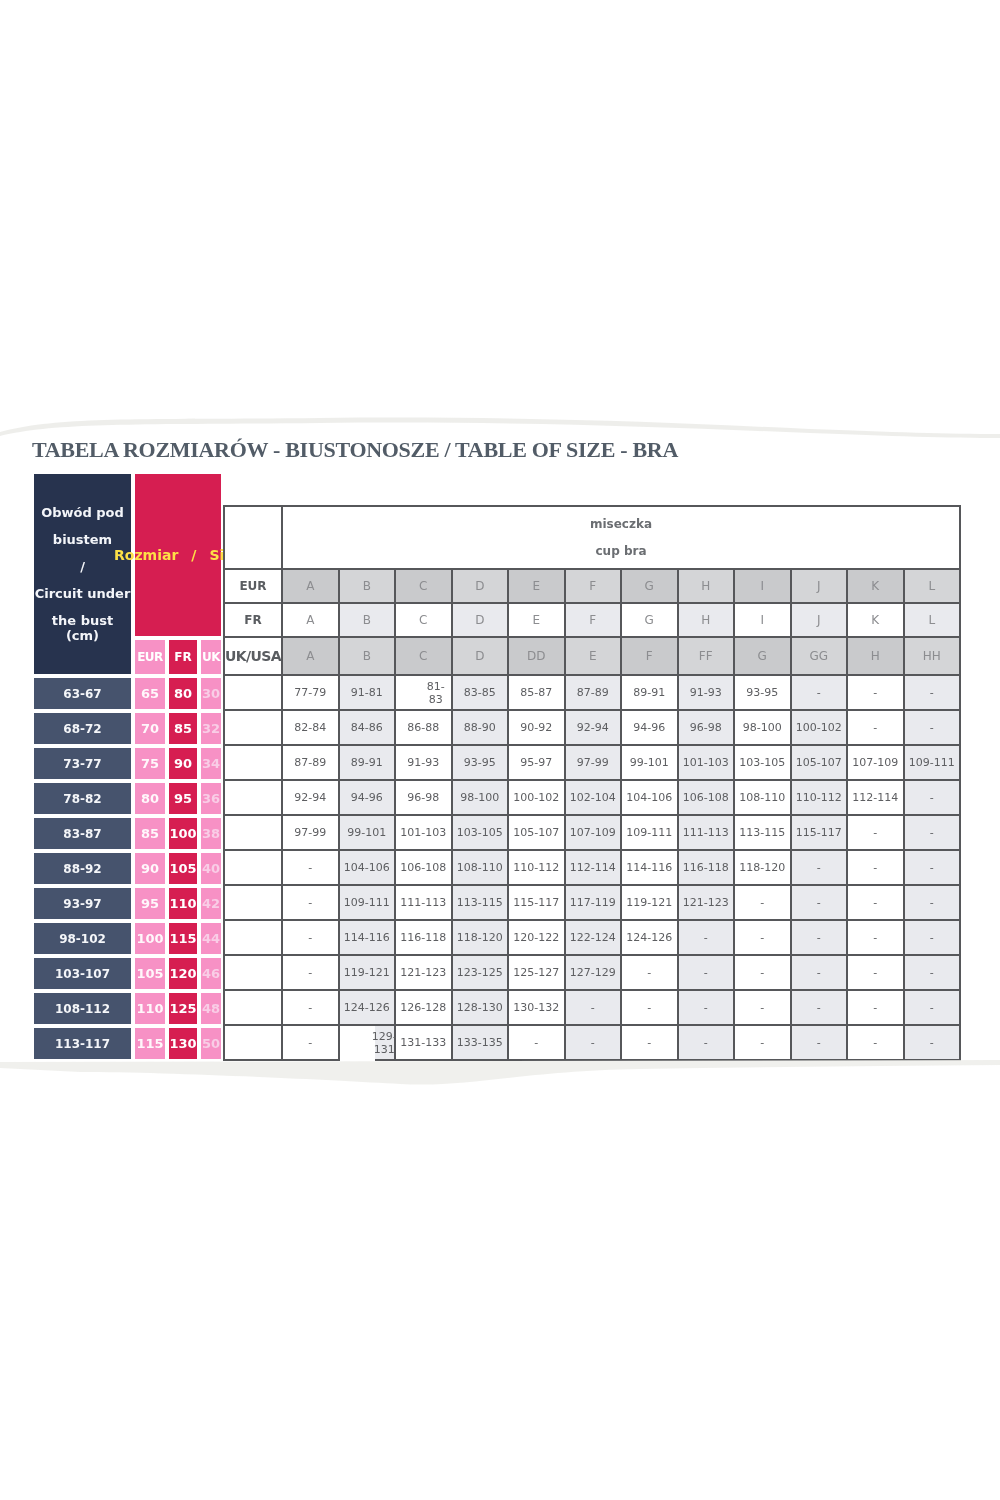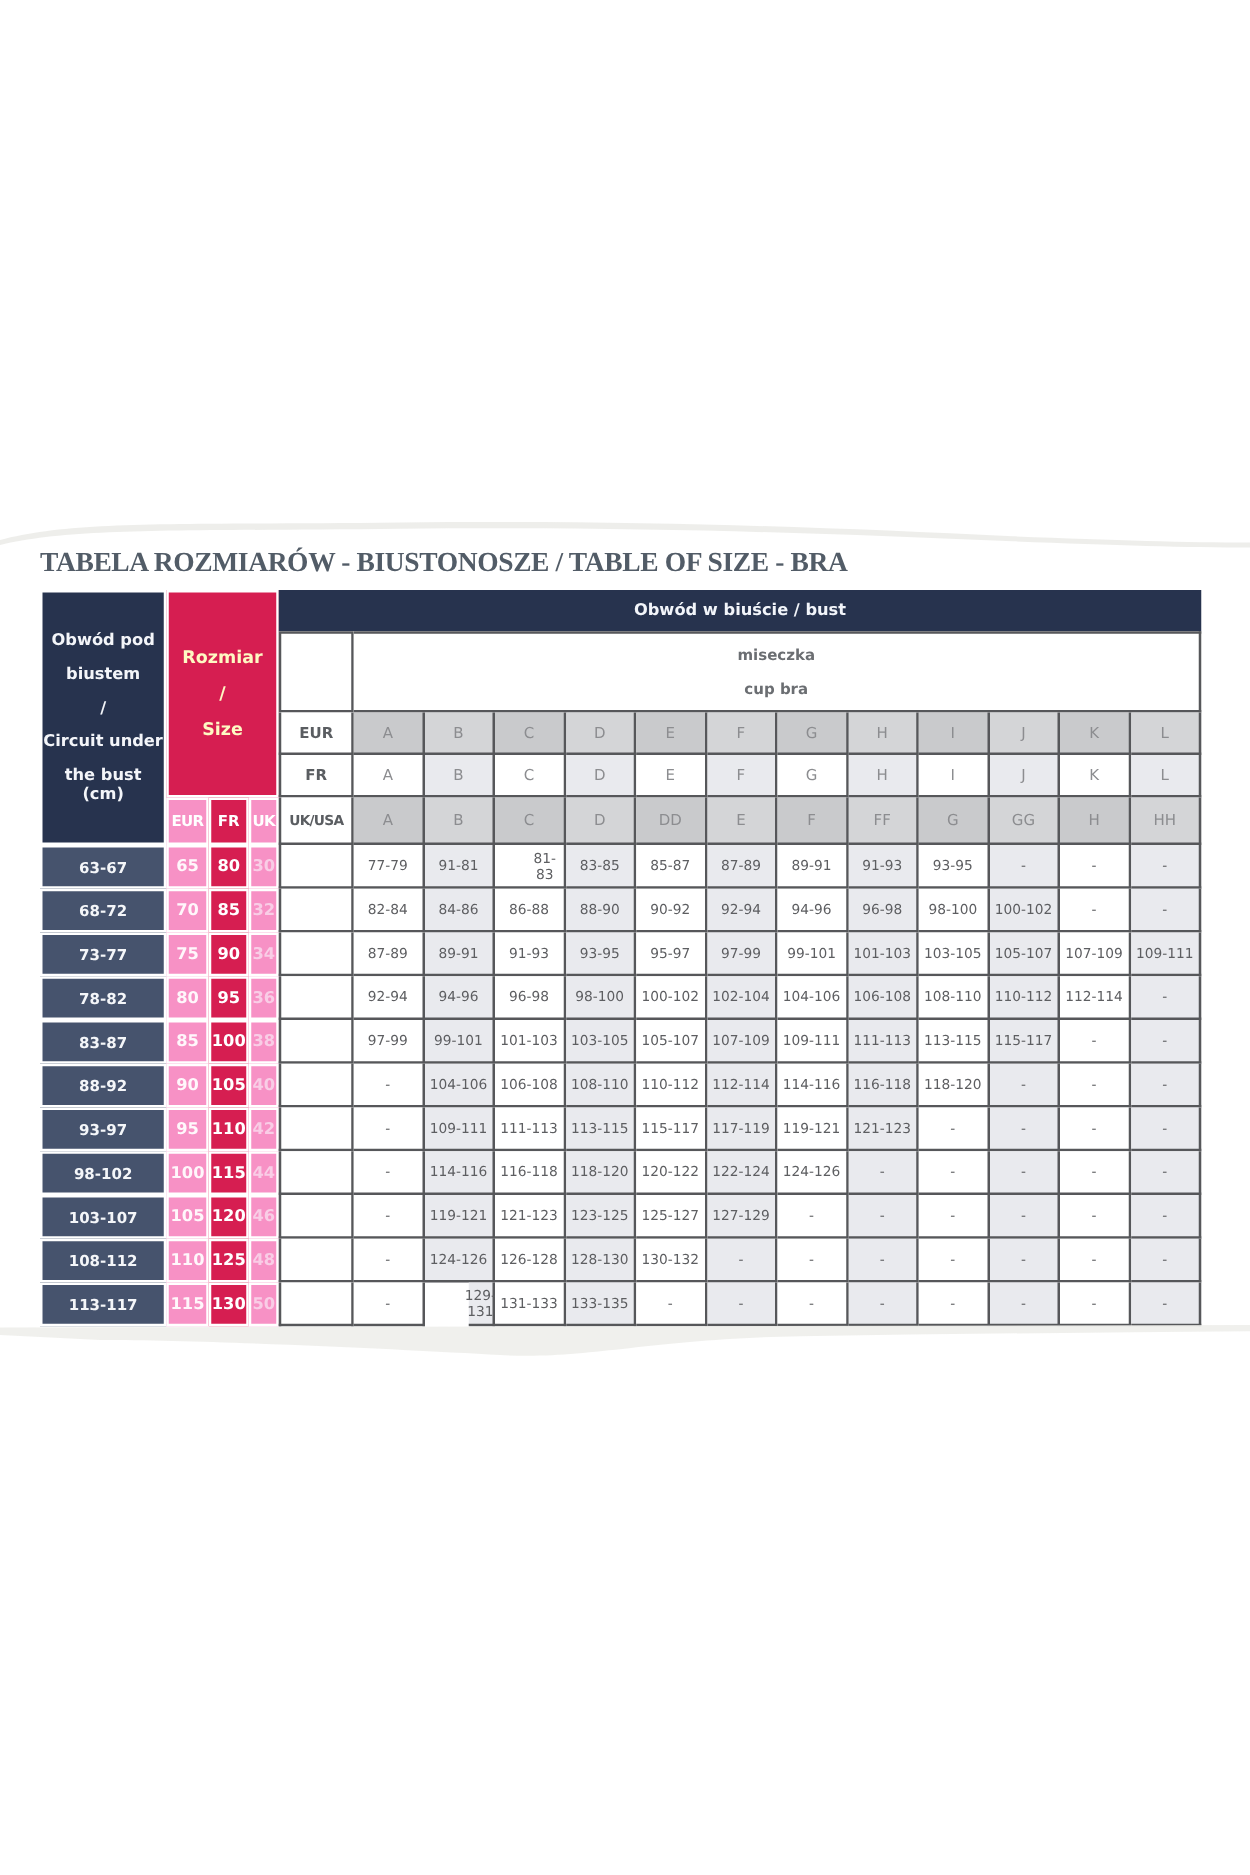--- a/index.html
+++ b/index.html
@@ -16,29 +16,29 @@
     position:absolute;left:32px;top:472px;display:grid;
     grid-template-columns:101px 34px 32px 24px 60px repeat(12,56.5px);
     grid-template-rows:33px 65px 34px 34px 38px repeat(11,35px);
   }
   .cell{box-sizing:border-box;display:flex;align-items:center;justify-content:center;text-align:center;}
   .gcell{border-right:2px solid var(--line);border-bottom:2px solid var(--line);background:#fff;}
   .first-col{border-left:2px solid var(--line);}
   .top-row{border-top:2px solid var(--line);}
   .hdr-navy{background:var(--navy);border:2px solid #fff;color:#f3f5f9;flex-direction:column;gap:12px;font-size:13px;font-weight:700;}
   .band-navy{background:var(--navy);color:#f2f5fa;font-size:13px;font-weight:700;}
-  .hdr-crimson{background:var(--crimson);border:2px solid #fff;color:#fef9c3;flex-direction:column;gap:13px;font-size:14px;font-weight:700;}
+  .hdr-crimson{background:var(--crimson);border:2px solid #fff;color:#fde047;flex-direction:row;gap:13px;font-size:14px;font-weight:700;}
   .pink-head{background:var(--pink);border:2px solid #fff;color:#ffffff;font-size:12px;font-weight:700;letter-spacing:-0.5px;}
   .crimson-head{background:var(--crimson);border:2px solid #fff;color:#ffffff;font-size:12px;font-weight:700;}
   .range-navy{background:var(--slate);border:2px solid #fff;color:#f4f6f9;font-size:12px;font-weight:700;}
   .pink-val{background:var(--pink);border:2px solid #fff;color:rgba(255,255,255,0.93);font-size:13px;font-weight:700;}
   .pink-val.uk{color:#f9cde6;}
   .crimson-val{background:var(--crimson);border:2px solid #fff;color:#ffffff;font-size:13px;font-weight:700;}
   .label-cell{font-size:12px;font-weight:700;color:#5a5d61;}
-  .label-cell.small{font-size:11px;letter-spacing:-0.6px;}
+  .label-cell.small{font-size:14px;letter-spacing:-0.6px;}
   .letter-cell{font-size:12px;color:#8c8d90;}
   .g1{background:var(--g1);} .g2{background:var(--g2);}
   .w{background:#ffffff;} .alt{background:var(--alt);}
   .data-cell{font-size:11px;color:#5d5e61;}
   .cup-band{flex-direction:column;gap:13px;font-size:12px;font-weight:700;color:#6b6e72;}
   .torn{position:absolute;left:0;pointer-events:none;}
 </style>
 </head>
 <body style="--navy: #27334e; --slate: #46536d; --crimson: #d61e51; --pink: #f791c5; --line: #56575a; --alt: #e9eaee; --g1: #c9cacc; --g2: #d4d5d7;">
 
@@ -54,21 +54,20 @@
       <div>biustem</div>
       <div>/</div>
       <div>Circuit under</div>
       <div>the bust (cm)</div>
     </div>
     <div class="cell hdr-crimson" style="grid-area: 1 / 2 / span 4 / span 3;">
       <div>Rozmiar</div>
       <div>/</div>
       <div>Size</div>
     </div>
-    <div class="cell band-navy" style="grid-area: 1 / 5 / span 1 / span 13;">Obwód w biuście / bust</div>
     <div class="cell gcell first-col top-row label-cell" style="grid-area: 2 / 5 / span 1 / span 1;"></div>
     <div class="cell gcell top-row cup-band" style="grid-area: 2 / 6 / span 1 / span 12;">
       <div>miseczka</div>
       <div>cup bra</div>
     </div>
     <div class="cell gcell first-col label-cell" style="grid-area: 3 / 5 / span 1 / span 1;">EUR</div>
     <div class="cell gcell letter-cell g1" style="grid-area: 3 / 6 / span 1 / span 1;">A</div>
     <div class="cell gcell letter-cell g2" style="grid-area: 3 / 7 / span 1 / span 1;">B</div>
     <div class="cell gcell letter-cell g1" style="grid-area: 3 / 8 / span 1 / span 1;">C</div>
     <div class="cell gcell letter-cell g2" style="grid-area: 3 / 9 / span 1 / span 1;">D</div>

